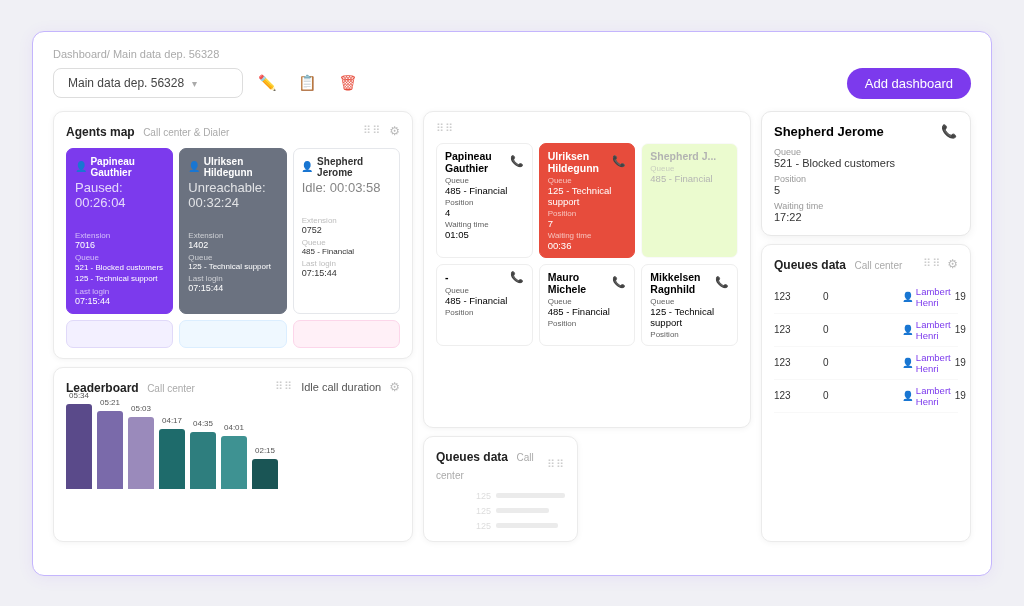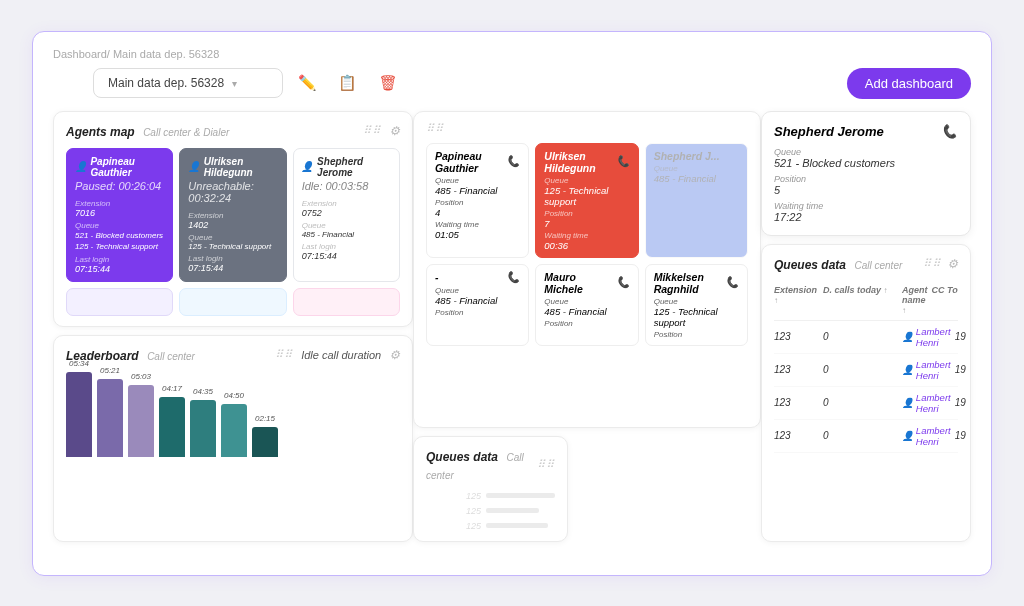--- a/index.html
+++ b/index.html
@@ -83,36 +83,35 @@
       border-radius: 8px;
       padding: 7px 14px;
       font-size: 12px;
       color: #444;
       background: white;
       display: flex;
       align-items: center;
       gap: 8px;
       min-width: 190px;
       cursor: pointer;
-      margin-left: 40px;
     }
     .chevron { color: #aaa; font-size: 10px; }
     .toolbar-btn {
       width: 30px;
       height: 30px;
       display: flex;
       align-items: center;
       justify-content: center;
       cursor: pointer;
       border-radius: 6px;
     }
     .content-area {
       display: flex;
+      gap: 10px;
       height: calc(100% - 80px);
-      font-style: italic;
     }
 
     .left-col {
       display: flex;
       flex-direction: column;
       gap: 8px;
       width: 360px;
       flex-shrink: 0;
     }
 
@@ -188,23 +187,23 @@
     }
     .ac .name {
       font-weight: 700;
       font-size: 10px;
       display: flex;
       align-items: center;
       gap: 3px;
       margin-bottom: 2px;
     }
     .ac .status {
-      font-size: 11px;
+      font-size: 13px;
       opacity: 0.8;
-      margin-bottom: 7px;
+      margin-bottom: 21px;
     }
     .ac .lbl { font-size: 8px; opacity: 0.65; margin-top: 3px; }
     .ac .val { font-size: 9px; font-weight: 500; }
 
     .ghost-row {
       display: grid;
       grid-template-columns: repeat(3, 1fr);
       gap: 6px;
       margin-top: 6px;
     }
@@ -232,21 +231,21 @@
       padding: 6px 8px;
       font-size: 9px;
       border: 1px solid #eee;
       background: white;
     }
     .ic-item.red-bg {
       background: #e74c3c;
       color: white;
       border-color: #e74c3c;
     }
-    .ic-item.ghost { opacity: 0.3; background: #1d4ed8; }
+    .ic-item.ghost { opacity: 0.3; background: #bef264; }
     .ic-item .cn {
       display: flex;
       align-items: center;
       justify-content: space-between;
       font-weight: 600;
       font-size: 10.5px;
       margin-bottom: 2px;
     }
     .ic-item .lbl { font-size: 8px; opacity: 0.65; margin-top: 2px; }
     .ic-item .val { font-size: 9.5px; font-weight: 500; }
@@ -452,21 +451,21 @@
             </div>
             <div class="cbar">
               <div class="clabel">04:17</div>
               <div class="crect dt1" style="height:60px;"></div>
             </div>
             <div class="cbar">
               <div class="clabel">04:35</div>
               <div class="crect dt2" style="height:57px;"></div>
             </div>
             <div class="cbar">
-              <div class="clabel">04:50</div>
+              <div class="clabel">04:01</div>
               <div class="crect dt3" style="height:53px;"></div>
             </div>
             <div class="cbar">
               <div class="clabel">02:15</div>
               <div class="crect dt5" style="height:30px;"></div>
             </div>
           </div>
         </div>
       </div>
 
@@ -593,26 +592,20 @@
             <div>
               <span class="widget-title">Queues data</span>
               <span class="widget-subtitle">Call center</span>
             </div>
             <div style="display:flex;gap:6px;align-items:center;">
               <span class="drag-dots">⠿⠿</span>
               <span class="cog-icon">⚙</span>
             </div>
           </div>
 
-          <div class="tbl-header">
-            <div style="cursor:pointer;">Extension <span class="sort-icon">↑</span></div>
-            <div style="cursor:pointer;">D. calls today <span class="sort-icon">↑</span></div>
-            <div style="cursor:pointer;">Agent name <span class="sort-icon">↑</span></div>
-            <div>CC To</div>
-          </div>
 
           <div class="tbl-row">
             <div>123</div>
             <div>0</div>
             <div class="purple-link">
               <span style="color:#7c3aed;">👤</span>
               <span>Lambert Henri</span>
             </div>
             <div>19</div>
           </div>

